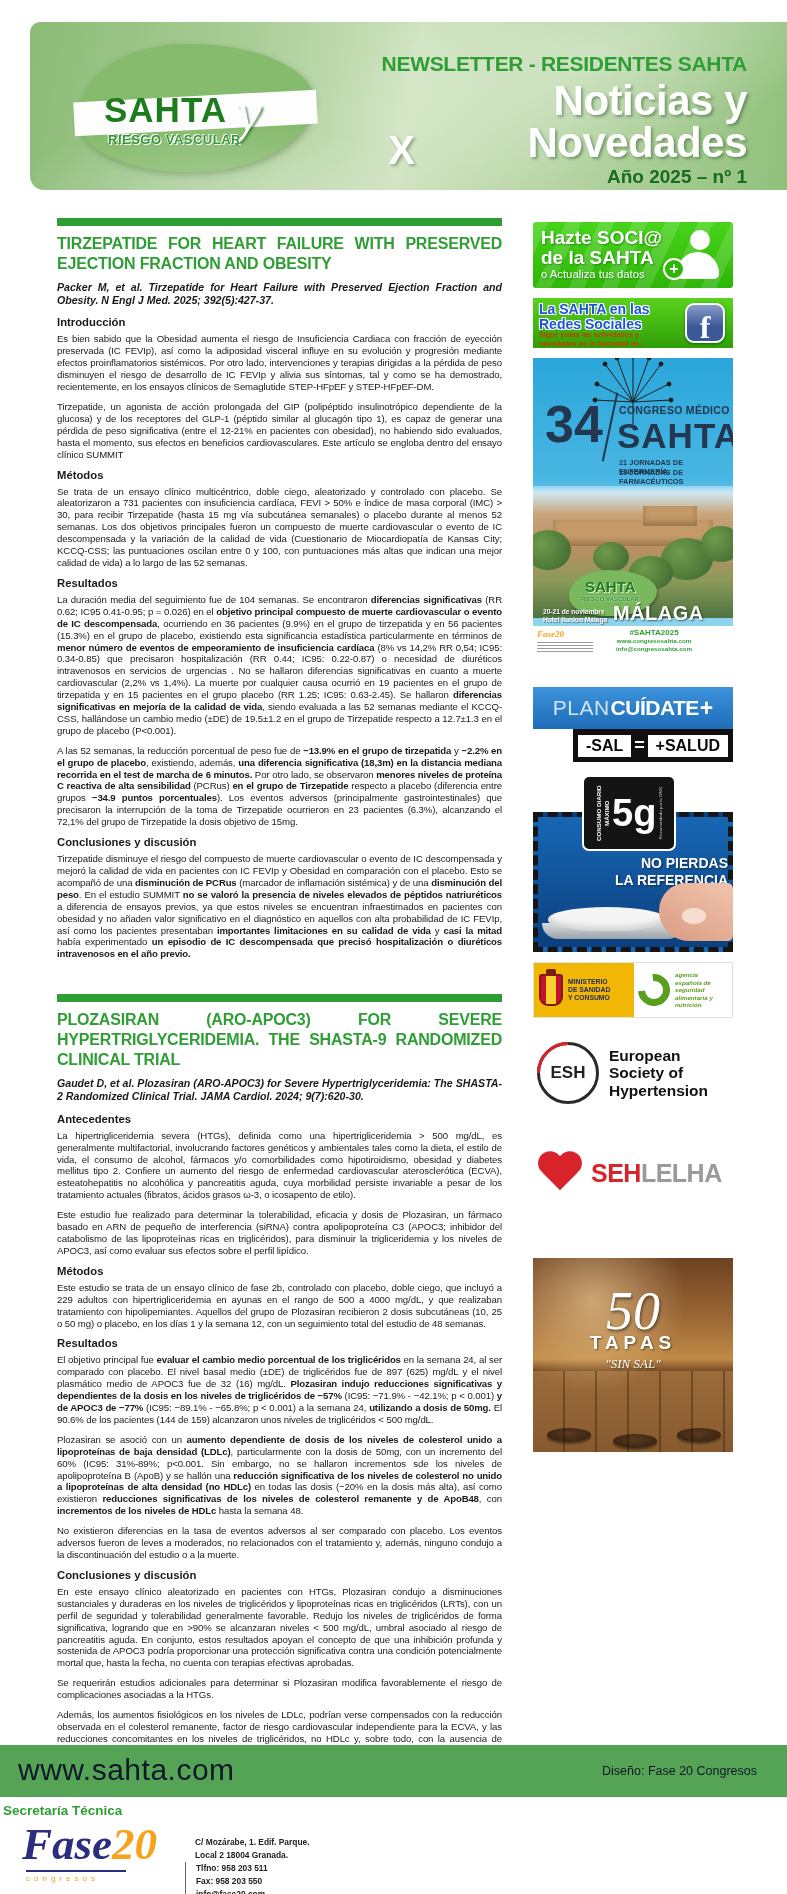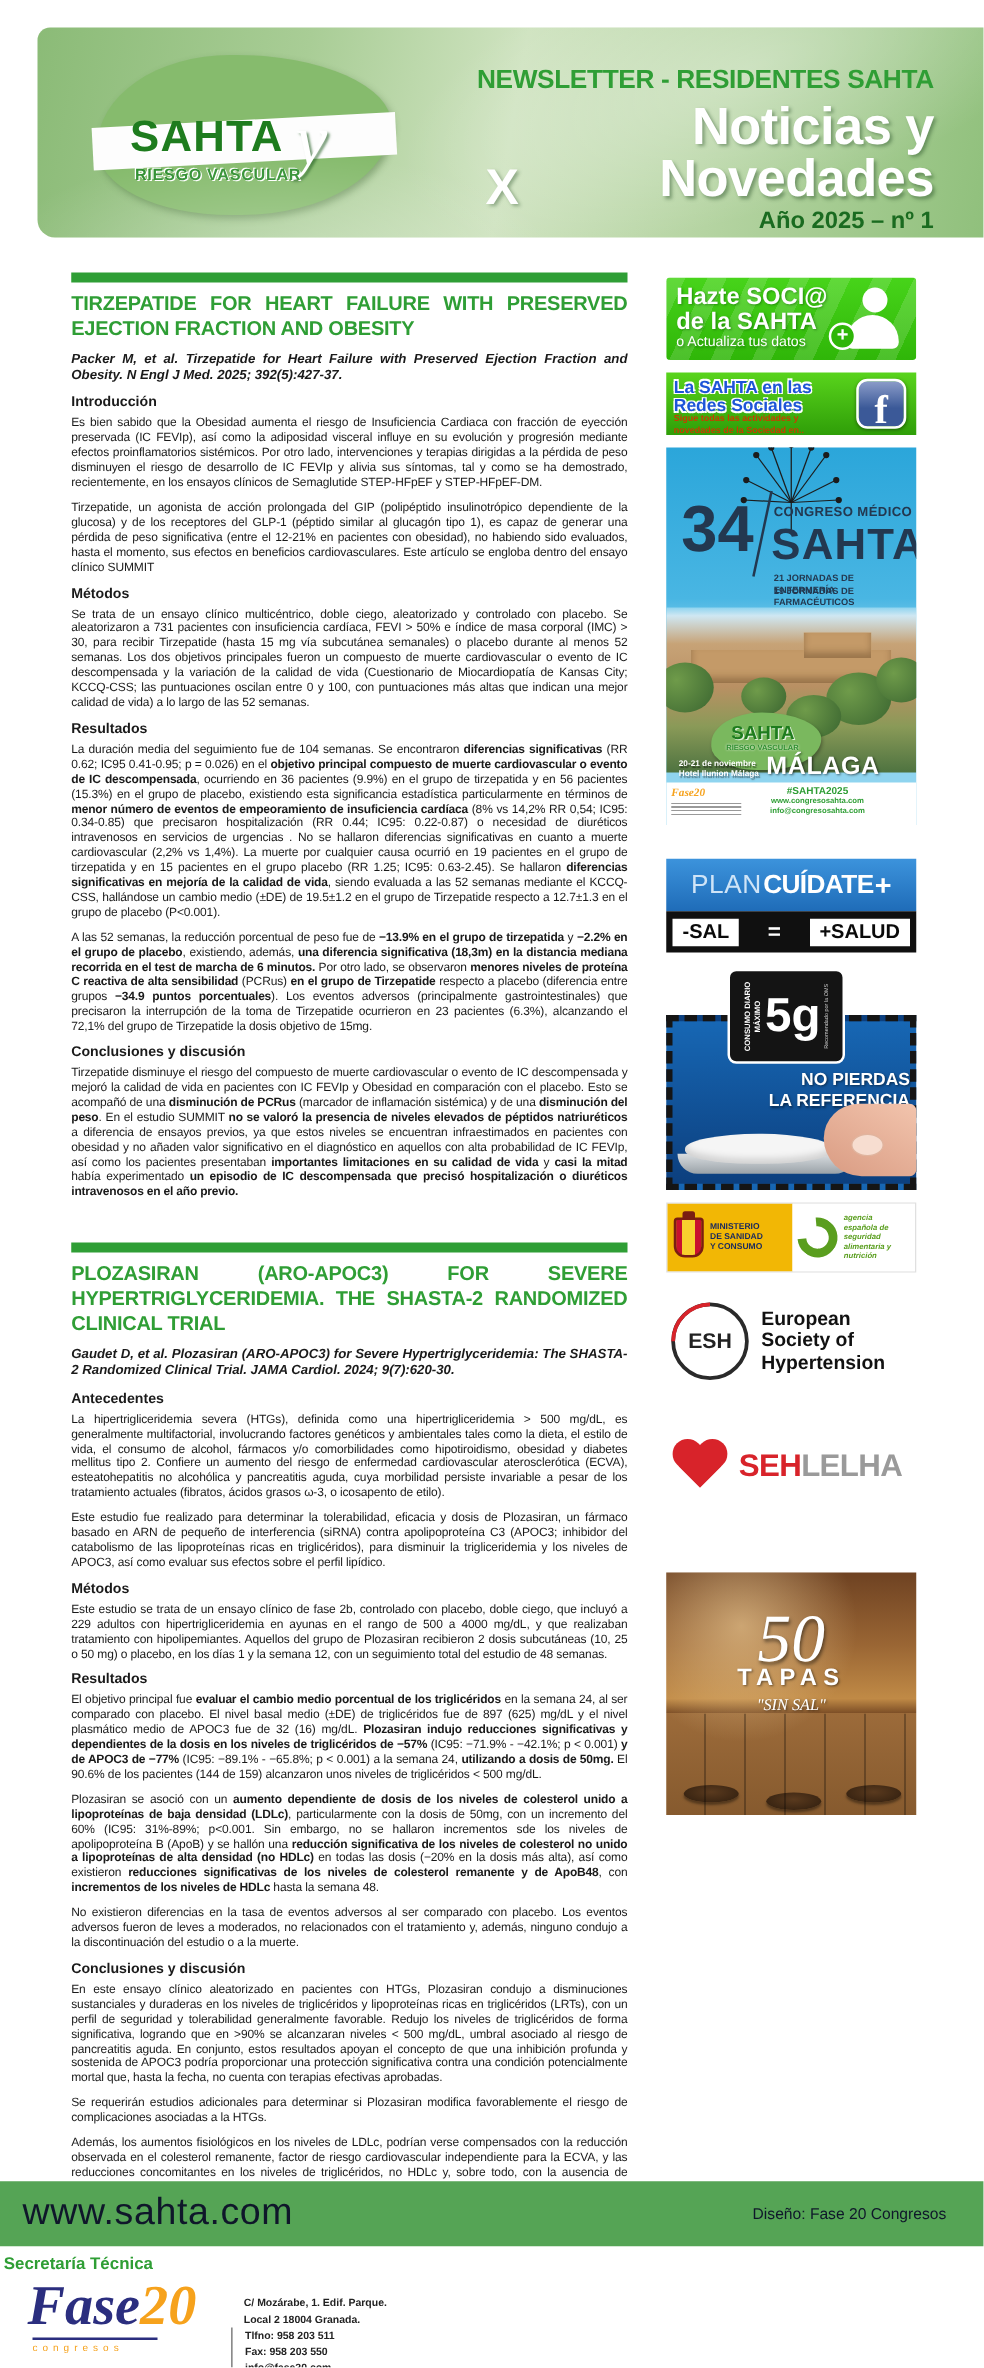--- a/index.html
+++ b/index.html
@@ -108,21 +108,21 @@
   .ptags .h { font-size:8px; font-weight:800; color:#2f9e35; }
   .ptags .w { font-size:6.2px; color:#2f9e35; font-weight:bold; line-height:1.3; }
 
   .plan { top:687px; height:75px; position:absolute; }
   .plan-top { height:42px; background:linear-gradient(180deg,#3c93dc,#1f6cb8);
     display:flex; align-items:center; justify-content:center; gap:1px; }
   .plan-top .w1 { color:#cfe4f7; font-size:21px; letter-spacing:.5px; }
   .plan-top .w2 { color:#fff; font-weight:800; font-size:21px; letter-spacing:-.5px; }
   .plan-top .w3 { color:#fff; font-weight:800; font-size:23px; }
   .plan-bottom { height:33px; background:#101010; display:flex; align-items:center;
-    justify-content:space-between; padding:4px 5px; }
+    justify-content:space-between; padding:4px 5px;margin-left:40px; }
   .plan-box { background:#fff; color:#0a0a0a; font-weight:800; font-size:16px; padding:2px 8px; }
   .plan-eq { color:#fff; font-weight:800; font-size:18px; }
 
   .stamp { top:812px; height:140px; position:absolute;
     background:linear-gradient(180deg,#1767b4,#0c3f7e); border:5px dashed #151515; }
   .fivelabel { position:absolute; left:44px; top:-42px; width:94px; height:76px; background:#141414;
     border-radius:7px; border:2px solid #fff; display:flex; align-items:center; justify-content:center; }
   .fl-left { writing-mode:vertical-rl; transform:rotate(180deg); font-size:6.2px; font-weight:800;
     color:#fff; line-height:1.25; text-align:center; }
   .fl-big { font-size:38px; font-weight:800; color:#fff; margin:0 2px; }
@@ -233,21 +233,21 @@
       <div class="sec-h">Resultados</div>
       <div class="para">La duración media del seguimiento fue de 104 semanas. Se encontraron <b>diferencias significativas</b> (RR 0.62; IC95 0.41-0.95; p = 0.026) en el <b>objetivo principal compuesto de muerte cardiovascular o evento de IC descompensada</b>, ocurriendo en 36 pacientes (9.9%) en el grupo de tirzepatida y en 56 pacientes (15.3%) en el grupo de placebo, existiendo esta significancia estadística particularmente en términos de <b>menor número de eventos de empeoramiento de insuficiencia cardíaca</b> (8% vs 14,2% RR 0,54; IC95: 0.34-0.85) que precisaron hospitalización (RR 0.44; IC95: 0.22-0.87) o necesidad de diuréticos intravenosos en servicios de urgencias . No se hallaron diferencias significativas en cuanto a muerte cardiovascular (2,2% vs 1,4%). La muerte por cualquier causa ocurrió en 19 pacientes en el grupo de tirzepatida y en 15 pacientes en el grupo placebo (RR 1.25; IC95: 0.63-2.45). Se hallaron <b>diferencias significativas en mejoría de la calidad de vida</b>, siendo evaluada a las 52 semanas mediante el KCCQ-CSS, hallándose un cambio medio (±DE) de 19.5±1.2 en el grupo de Tirzepatide respecto a 12.7±1.3 en el grupo de placebo (P&lt;0.001).</div>
       <div class="para">A las 52 semanas, la reducción porcentual de peso fue de <b>−13.9% en el grupo de tirzepatida</b> y <b>−2.2% en el grupo de placebo</b>, existiendo, además, <b>una diferencia significativa (18,3m) en la distancia mediana recorrida en el test de marcha de 6 minutos.</b> Por otro lado, se observaron <b>menores niveles de proteína C reactiva de alta sensibilidad</b> (PCRus) <b>en el grupo de Tirzepatide</b> respecto a placebo (diferencia entre grupos <b>−34.9 puntos porcentuales</b>). Los eventos adversos (principalmente gastrointestinales) que precisaron la interrupción de la toma de Tirzepatide ocurrieron en 23 pacientes (6.3%), alcanzando el 72,1% del grupo de Tirzepatide la dosis objetivo de 15mg.</div>
 
       <div class="sec-h">Conclusiones y discusión</div>
       <div class="para">Tirzepatide disminuye el riesgo del compuesto de muerte cardiovascular o evento de IC descompensada y mejoró la calidad de vida en pacientes con IC FEVIp y Obesidad en comparación con el placebo. Esto se acompañó de una <b>disminución de PCRus</b> (marcador de inflamación sistémica) y de una <b>disminución del peso</b>. En el estudio SUMMIT <b>no se valoró la presencia de niveles elevados de péptidos natriuréticos</b> a diferencia de ensayos previos, ya que estos niveles se encuentran infraestimados en pacientes con obesidad y no añaden valor significativo en el diagnóstico en aquellos con alta probabilidad de IC FEVIp, así como los pacientes presentaban <b>importantes limitaciones en su calidad de vida</b> y <b>casi la mitad</b> había experimentado <b>un episodio de IC descompensada que precisó hospitalización o diuréticos intravenosos en el año previo.</b></div>
     </div>
 
     <div class="art2">
       <div class="art-bar"></div>
-      <div class="art-title">PLOZASIRAN (ARO-APOC3) FOR SEVERE HYPERTRIGLYCERIDEMIA. THE SHASTA-2 RANDOMIZED CLINICAL TRIAL</div>
+      <div class="art-title">PLOZASIRAN (ARO-APOC3) FOR SEVERE HYPERTRIGLYCERIDEMIA. THE SHASTA-9 RANDOMIZED CLINICAL TRIAL</div>
       <div class="citation">Gaudet D, et al. Plozasiran (ARO-APOC3) for Severe Hypertriglyceridemia: The SHASTA-2 Randomized Clinical Trial. JAMA Cardiol. 2024; 9(7):620-30.</div>
 
       <div class="sec-h">Antecedentes</div>
       <div class="para">La hipertrigliceridemia severa (HTGs), definida como una hipertrigliceridemia &gt; 500 mg/dL, es generalmente multifactorial, involucrando factores genéticos y ambientales tales como la dieta, el estilo de vida, el consumo de alcohol, fármacos y/o comorbilidades como hipotiroidismo, obesidad y diabetes mellitus tipo 2. Confiere un aumento del riesgo de enfermedad cardiovascular aterosclerótica (ECVA), esteatohepatitis no alcohólica y pancreatitis aguda, cuya morbilidad persiste invariable a pesar de los tratamiento actuales (fibratos, ácidos grasos ω-3, o icosapento de etilo).</div>
       <div class="para">Este estudio fue realizado para determinar la tolerabilidad, eficacia y dosis de Plozasiran, un fármaco basado en ARN de pequeño de interferencia (siRNA) contra apolipoproteína C3 (APOC3; inhibidor del catabolismo de las lipoproteínas ricas en triglicéridos), para disminuir la trigliceridemia y los niveles de APOC3, así como evaluar sus efectos sobre el perfil lipídico.</div>
 
       <div class="sec-h">Métodos</div>
       <div class="para">Este estudio se trata de un ensayo clínico de fase 2b, controlado con placebo, doble ciego, que incluyó a 229 adultos con hipertrigliceridemia en ayunas en el rango de 500 a 4000 mg/dL, y que realizaban tratamiento con hipolipemiantes. Aquellos del grupo de Plozasiran recibieron 2 dosis subcutáneas (10, 25 o 50 mg) o placebo, en los días 1 y la semana 12, con un seguimiento total del estudio de 48 semanas.</div>
 
       <div class="sec-h">Resultados</div>

